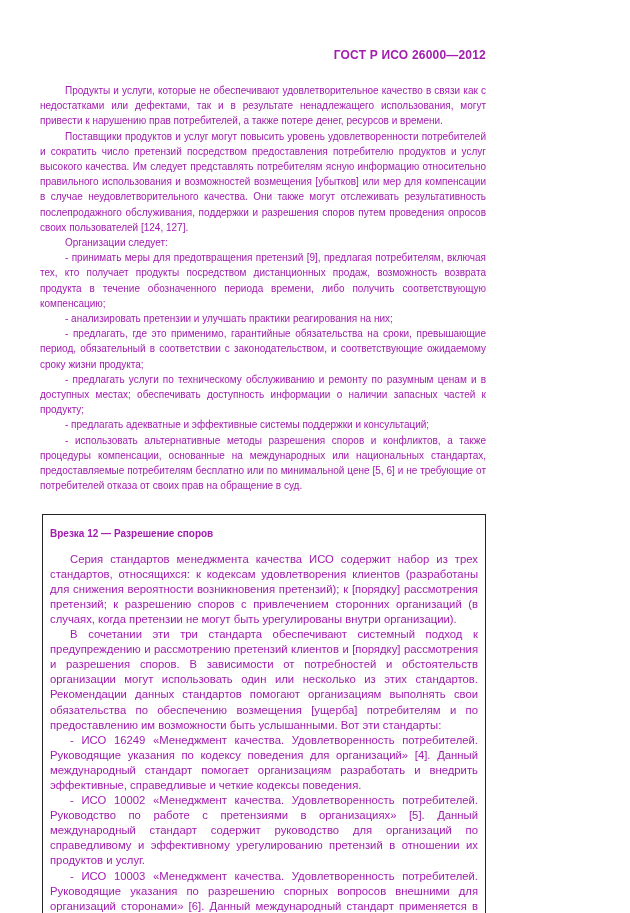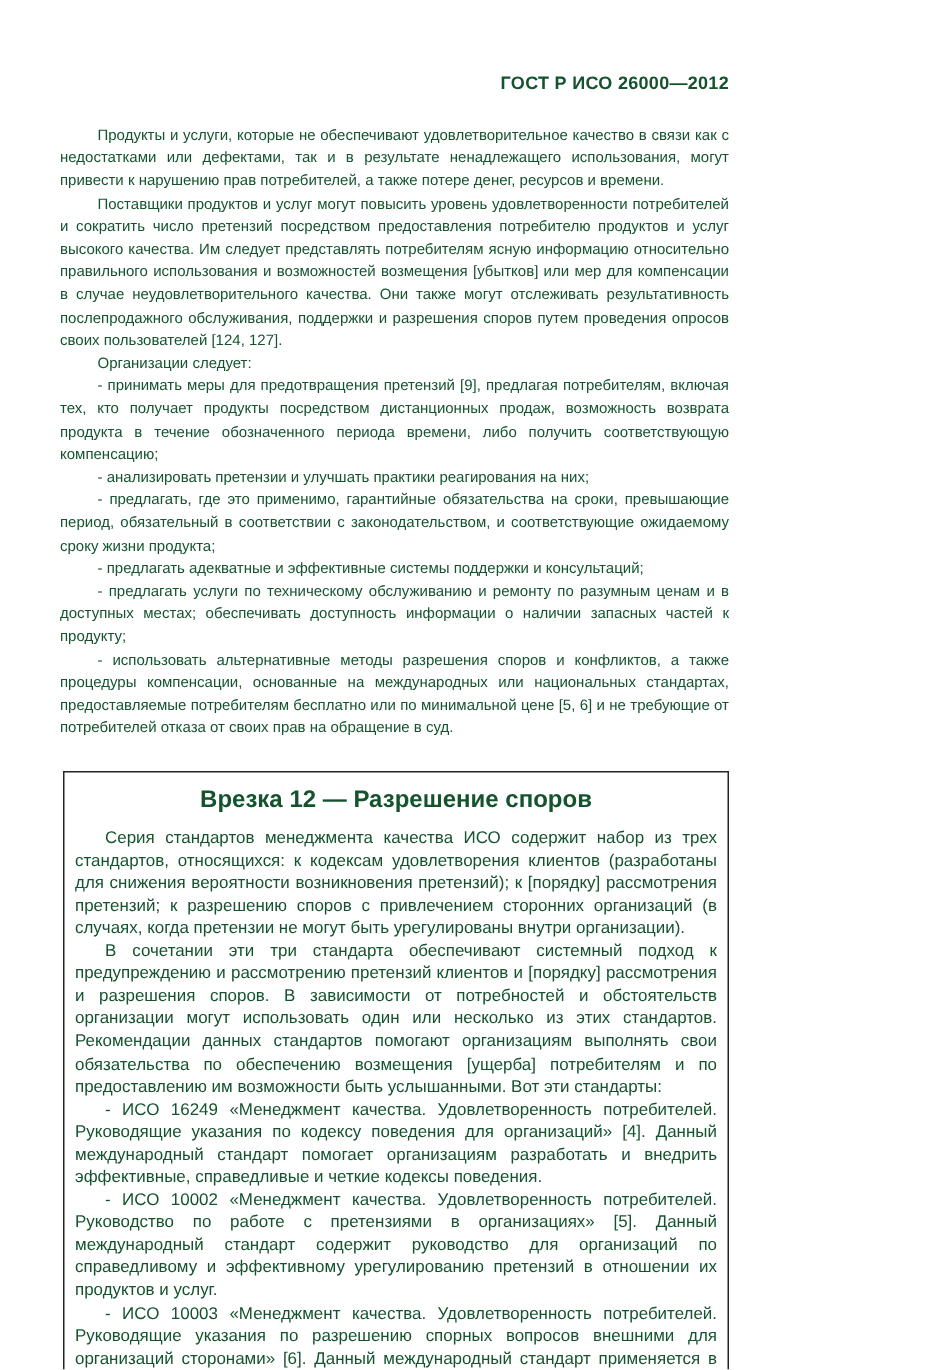--- a/index.html
+++ b/index.html
@@ -6,21 +6,21 @@
     margin: 0;
     padding: 0;
     background: #ffffff;
   }
   .page {
     position: relative;
     width: 526px;
     height: 913px;
     background: #ffffff;
     font-family: "Liberation Sans", sans-serif;
-    color: #14532d;
+    color: #a21caf;
     overflow: hidden;
     box-sizing: border-box;
   }
   .running-header {
     margin: 48px 40px 0 40px;
     text-align: right;
     font-weight: bold;
     font-size: 12px;
     line-height: 14px;
     letter-spacing: 0.2px;
@@ -38,23 +38,22 @@
   .inset-box {
     margin: 21px 40px 0 42px;
     border: 1.4px solid #232323;
     padding: 9px 7px 14px 7px;
     font-size: 11.3px;
     line-height: 15.1px;
     text-align: justify;
     box-sizing: border-box;
   }
   .inset-box-title {
-    text-align: center;
     font-weight: bold;
-    font-size: 16px;
+    font-size: 10px;
     margin: 2px 0 10px 0;
     text-indent: 0;
   }
   .inset-box p {
     margin: 0;
     text-indent: 20px;
   }
 </style>
 </head>
 <body>
@@ -65,22 +64,22 @@
     <span>ГОСТ Р ИСО 26000—2012</span>
   </div>
 
   <div class="body-text">
     <p>Продукты и услуги, которые не обеспечивают удовлетворительное качество в связи как с недостатками или дефектами, так и в результате ненадлежащего использования, могут привести к нарушению прав потребителей, а также потере денег, ресурсов и времени.</p>
     <p>Поставщики продуктов и услуг могут повысить уровень удовлетворенности потребителей и сократить число претензий посредством предоставления потребителю продуктов и услуг высокого качества. Им следует представлять потребителям ясную информацию относительно правильного использования и возможностей возмещения [убытков] или мер для компенсации в случае неудовлетворительного качества. Они также могут отслеживать результативность послепродажного обслуживания, поддержки и разрешения споров путем проведения опросов своих пользователей [124, 127].</p>
     <p>Организации следует:</p>
     <p>- принимать меры для предотвращения претензий [9], предлагая потребителям, включая тех, кто получает продукты посредством дистанционных продаж, возможность возврата продукта в течение обозначенного периода времени, либо получить соответствующую компенсацию;</p>
     <p>- анализировать претензии и улучшать практики реагирования на них;</p>
     <p>- предлагать, где это применимо, гарантийные обязательства на сроки, превышающие период, обязательный в соответствии с законодательством, и соответствующие ожидаемому сроку жизни продукта;</p>
+    <p>- предлагать услуги по техническому обслуживанию и ремонту по разумным ценам и в доступных местах; обеспечивать доступность информации о наличии запасных частей к продукту;</p>
     <p>- предлагать адекватные и эффективные системы поддержки и консультаций;</p>
-    <p>- предлагать услуги по техническому обслуживанию и ремонту по разумным ценам и в доступных местах; обеспечивать доступность информации о наличии запасных частей к продукту;</p>
     <p>- использовать альтернативные методы разрешения споров и конфликтов, а также процедуры компенсации, основанные на международных или национальных стандартах, предоставляемые потребителям бесплатно или по минимальной цене [5, 6] и не требующие от потребителей отказа от своих прав на обращение в суд.</p>
   </div>
 
   <div class="inset-box">
     <div class="inset-box-title">Врезка 12 — Разрешение споров</div>
     <p>Серия стандартов менеджмента качества ИСО содержит набор из трех стандартов, относящихся: к кодексам удовлетворения клиентов (разработаны для снижения вероятности возникновения претензий); к [порядку] рассмотрения претензий; к разрешению споров с привлечением сторонних организаций (в случаях, когда претензии не могут быть урегулированы внутри организации).</p>
     <p>В сочетании эти три стандарта обеспечивают системный подход к предупреждению и рассмотрению претензий клиентов и [порядку] рассмотрения и разрешения споров. В зависимости от потребностей и обстоятельств организации могут использовать один или несколько из этих стандартов. Рекомендации данных стандартов помогают организациям выполнять свои обязательства по обеспечению возмещения [ущерба] потребителям и по предоставлению им возможности быть услышанными. Вот эти стандарты:</p>
     <p>- ИСО 16249 «Менеджмент качества. Удовлетворенность потребителей. Руководящие указания по кодексу поведения для организаций» [4]. Данный международный стандарт помогает организациям разработать и внедрить эффективные, справедливые и четкие кодексы поведения.</p>
     <p>- ИСО 10002 «Менеджмент качества. Удовлетворенность потребителей. Руководство по работе с претензиями в организациях» [5]. Данный международный стандарт содержит руководство для организаций по справедливому и эффективному урегулированию претензий в отношении их продуктов и услуг.</p>
     <p>- ИСО 10003 «Менеджмент качества. Удовлетворенность потребителей. Руководящие указания по разрешению спорных вопросов внешними для организаций сторонами» [6]. Данный международный стандарт применяется в ситуациях, когда организации не имеют возможности урегулировать претензии с использованием своих внутренних механизмов рассмотрения претензий.</p>

